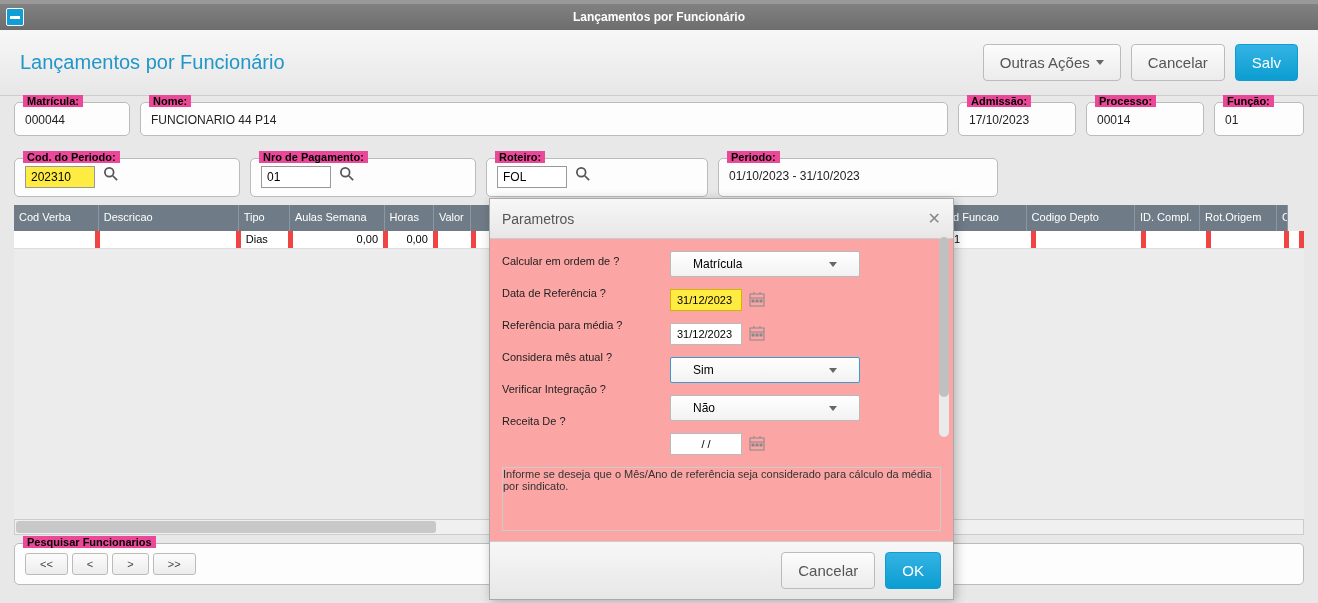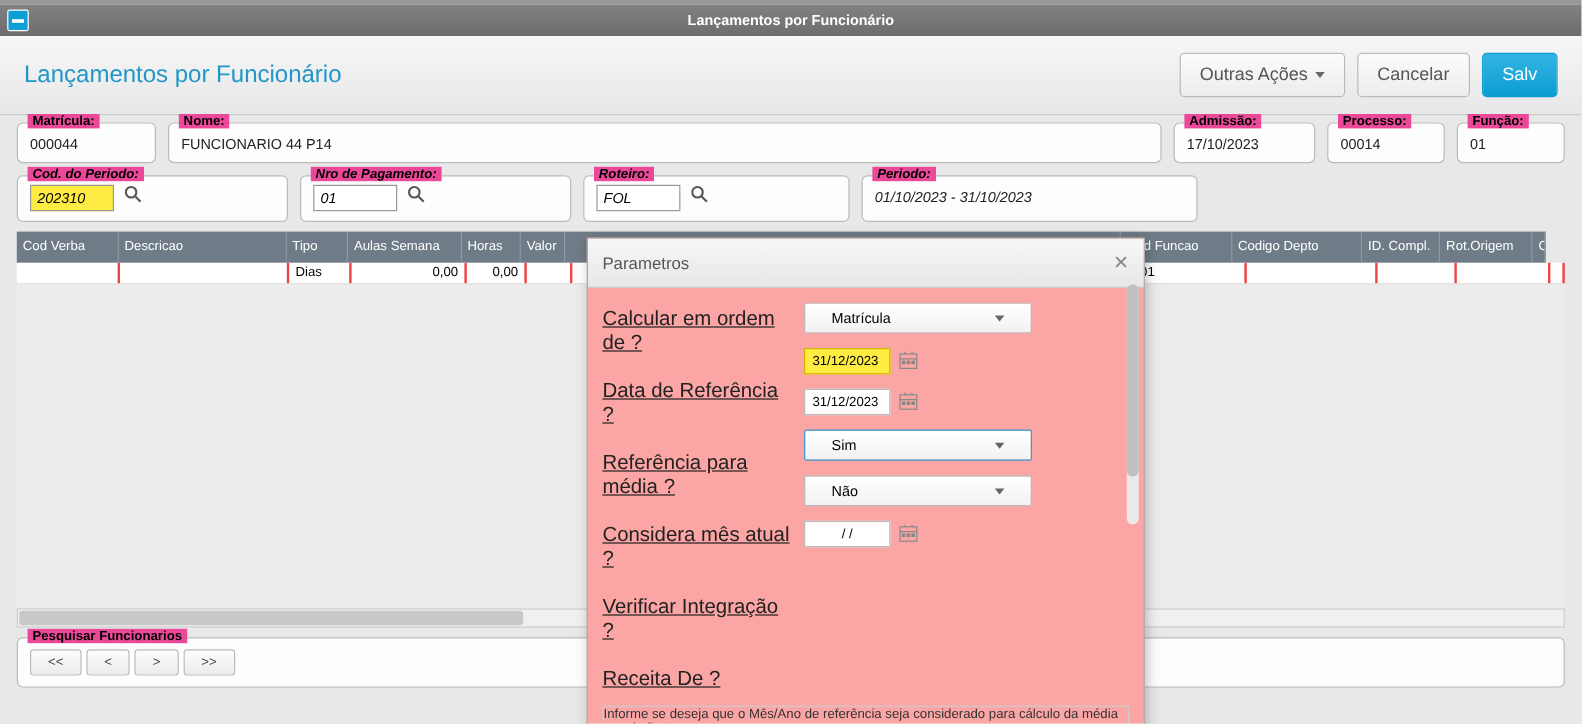--- a/index.html
+++ b/index.html
@@ -24,40 +24,40 @@
   .fieldset .legend { position: absolute; top: -8px; left: 8px; background: #ec4899; padding: 0 4px; font-size: 11px; font-weight: bold; }
   .value-plain { font-size: 12px; color: #222; padding-top: 4px; }
   .input-like { border: 1px solid #999; padding: 3px 5px; font-size: 12px; background: #fff; display: inline-block; }
   .input-like.yellow { background: #ffec43; }
   .mag-icon { display: inline-flex; align-items: center; justify-content: center; width: 18px; height: 18px; margin-left: 4px; }
   .mag-icon svg { width: 14px; height: 14px; stroke: #555; }
 
   .grid-head { display: flex; background: #6f7c87; color: #fff; font-size: 11px; height: 26px; margin: 8px 30px 0 14px; }
   .gh { border-right: 1px solid #8a98a3; padding: 6px 5px; white-space: nowrap; overflow: hidden; text-overflow: ellipsis; }
   .grid-row { display: flex; background: #fff; font-size: 11px; border-bottom: 1px solid #ddd; height: 18px; margin: 0 14px; }
-  .gc { border-right: 2px solid #ef4444; padding: 2px 5px; white-space: nowrap; overflow: hidden; }
+  .gc { border-right: 5px solid #ef4444; padding: 2px 5px; white-space: nowrap; overflow: hidden; }
   .gc.right { text-align: right; }
 
   .grid-body-fill { background: #ececec; margin: 0 14px; height: 286px; position: relative; }
   .hscroll { position: absolute; bottom: 0; left: 0; right: 0; height: 16px; background: #f0f0f0; border: 1px solid #ccc; }
   .hscroll .thumb { position: absolute; top: 1px; left: 1px; width: 420px; height: 12px; background: #c8c8c8; border-radius: 3px; }
 
   .search-bar { margin: 8px 14px 0 14px; }
   .search-bar .fieldset { padding: 8px 10px; display: flex; align-items: center; gap: 4px; }
   .nav-btn { border: 1px solid #bbb; background: linear-gradient(#fcfcfc,#ececec); padding: 4px 14px; border-radius: 3px; cursor: pointer; font-size: 11px; color: #444; }
   .combo { border: 1px solid #bbb; padding: 4px 10px; border-radius: 3px; margin-left: 300px; background: #fff; }
 
   
   .dialog { position: absolute; top: 198px; left: 489px; width: 465px; background: #fca5a5; border: 1px solid #aaa; box-shadow: 2px 2px 10px rgba(0,0,0,0.25); }
   .dialog-head { background: linear-gradient(#f7f7f7,#e7e7e7); padding: 10px 12px; display: flex; justify-content: space-between; align-items: center; border-bottom: 1px solid #ccc; }
   .dialog-head h2 { font-size: 14px; color: #555; font-weight: normal; }
   .dialog-close { color: #888; font-size: 16px; cursor: pointer; }
   .dialog-body { padding: 12px 12px 4px 12px; display: flex; gap: 8px; }
   .dialog-body .left { flex: 0 0 160px; display: flex; flex-direction: column; gap: 20px; padding-top: 4px; }
-  .dialog-body .left label { font-size: 17px; color: #222; text-decoration: underline; }
+  .dialog-body .left label { font-size: 11px; color: #222; }
   .dialog-body .right { flex: 1; display: flex; flex-direction: column; gap: 12px; }
   .dialog-body .right .row { display: flex; align-items: center; gap: 6px; }
   .select-like { border: 1px solid #bbb; padding: 5px 22px; background: linear-gradient(#fff,#f2f2f2); display: flex; justify-content: space-between; align-items: center; width: 190px; border-radius: 2px; }
   .select-like.selected { border-color: #3a9bd0; }
   .select-like .caret { width: 0; height: 0; border-left: 4px solid transparent; border-right: 4px solid transparent; border-top: 5px solid #666; }
   .date-box { border: 1px solid #bbb; padding: 4px 6px; background: #fff; width: 72px; font-size: 11px; text-align: left; }
   .date-box.yellow { background: #ffec43; border-color: #d4b400; }
   .cal-icon { width: 18px; height: 18px; display: inline-flex; align-items: center; justify-content: center; }
   .cal-icon svg { width: 16px; height: 16px; }
 
@@ -106,31 +106,31 @@
     <div class="value-plain">000044</div>
   </div>
   <div class="fieldset" style="flex:1;">
     <span class="legend">Nome:</span>
     <div class="value-plain">FUNCIONARIO 44 P14</div>
   </div>
   <div class="fieldset" style="width:118px;">
     <span class="legend">Admissão:</span>
     <div class="value-plain">17/10/2023</div>
   </div>
-  <div class="fieldset" style="width:98px;">
+  <div class="fieldset" style="width:118px;">
     <span class="legend">Processo:</span>
     <div class="value-plain">00014</div>
   </div>
   <div class="fieldset" style="width:90px;">
     <span class="legend">Função:</span>
     <div class="value-plain">01</div>
   </div>
 </div>
 
-<div class="form-row" style="padding-top:10px;font-style:italic;">
+<div class="form-row" style="padding-top:22px;">
   <div class="fieldset" style="width:226px;">
     <span class="legend">Cod. do Periodo:</span>
     <span class="input-like yellow" style="width:70px;">202310</span>
     <span class="mag-icon">
         <svg viewBox="0 0 16 16" fill="none" stroke-width="2">
           <circle cx="6" cy="6" r="5"></circle>
           <line x1="10" y1="10" x2="15" y2="15"></line>
         </svg>
       </span>
   </div>

